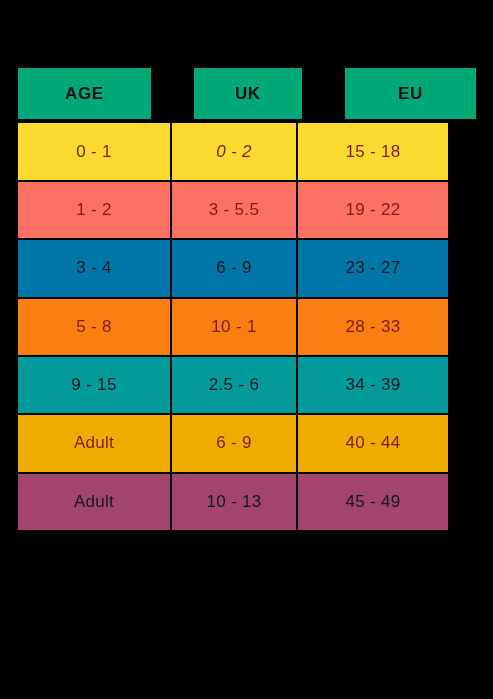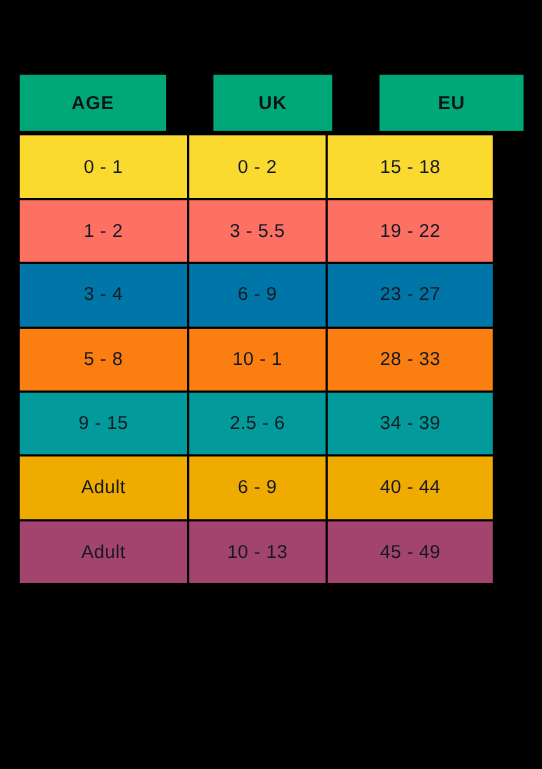--- a/index.html
+++ b/index.html
@@ -58,21 +58,21 @@
   .body-row.last {
     margin-bottom: 0;
   }
 
   .cell {
     display: flex;
     align-items: center;
     justify-content: center;
     box-sizing: border-box;
     height: 100%;
-    color: #0f172a;
+    color: #7f1d1d;
     text-align: center;
     overflow: hidden;
     white-space: nowrap;
   }
 
   
   .col-0 { width: 152px; }
   .col-1 { width: 124px; margin-left: 2px; margin-right: 2px; }
   .col-2 { width: 150px; }
 
@@ -104,21 +104,21 @@
   <div class="size-table">
 
     <div class="table-row header-row">
       <div class="cell col-0" style="background: rgb(0, 168, 120);">AGE</div>
       <div class="cell col-1" style="background: rgb(0, 168, 120);">UK</div>
       <div class="cell col-2" style="background: rgb(0, 168, 120);">EU</div>
     </div>
 
     <div class="table-row body-row row-yellow">
       <div class="cell col-0" style="background: rgb(250, 218, 46);">0 - 1</div>
-      <div class="cell col-1" style="background: rgb(250, 218, 46);">0 - 2</div>
+      <div class="cell col-1" style="background: rgb(250, 218, 46); font-style: italic;">0 - 2</div>
       <div class="cell col-2" style="background: rgb(250, 218, 46);">15 - 18</div>
     </div>
 
     <div class="table-row body-row row-salmon">
       <div class="cell col-0" style="background: rgb(252, 113, 98);">1 - 2</div>
       <div class="cell col-1" style="background: rgb(252, 113, 98);">3 - 5.5</div>
       <div class="cell col-2" style="background: rgb(252, 113, 98);">19 - 22</div>
     </div>
 
     <div class="table-row body-row row-blue">

